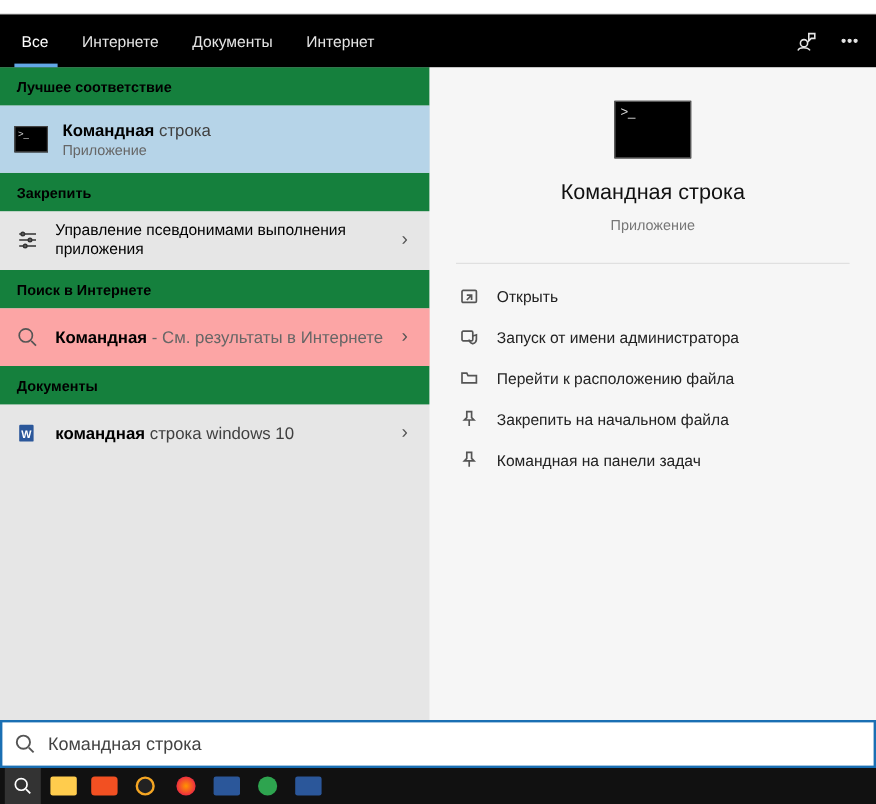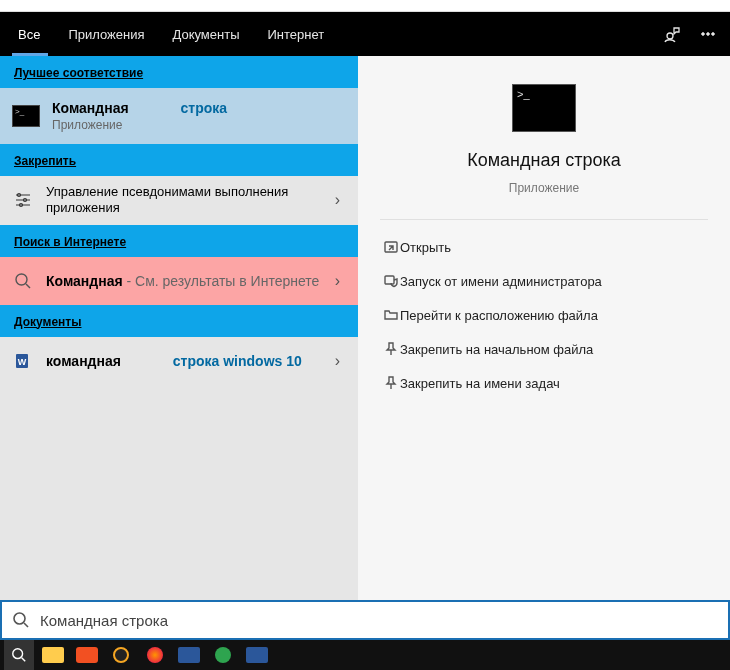--- a/index.html
+++ b/index.html
@@ -28,30 +28,30 @@
   
   .body {
     display: flex; height: calc(670px - 12px - 44px - 40px - 30px);
     background: #f4f4f4;
   }
   .left { width: 358px; background: #e6e6e6; display:flex; flex-direction:column; }
   .right { flex: 1; background: #f6f6f6; display:flex; flex-direction:column; }
 
   .group-header {
     font-size: 12px; color: #000; font-weight: 600;
-    padding: 10px 14px 8px 14px; background: #0ea5e9; text-decoration: underline;
+    padding: 10px 14px 8px 14px; background: #15803d;
   }
 
   .result-row {
     display: flex; align-items: center; padding: 8px 12px; gap: 12px; cursor: pointer;
     position: relative; min-height: 56px;
   }
   .result-row .texts { flex: 1; display:flex; flex-direction:column; gap:2px; }
   .result-row .title { font-size: 14px; color: #000; }
-  .result-row .title .light { font-weight: 700; color: #0369a1; margin-left: 48px; }
+  .result-row .title .light { font-weight: 400; color: #404040; }
   .result-row .subtitle { font-size: 12px; color: #666; }
   .result-row .chev { color: #555; font-size: 16px; padding-right: 6px; }
   .result-row.selected { background: #b6d4e8; }
   .result-row.secondary { background: #fca5a5; }
   .result-row.slim { min-height: 48px; }
 
   .cmd-thumb-sm {
     width: 28px; height: 22px; background: #000; position: relative; flex-shrink:0;
     border: 1px solid #444;
   }
@@ -71,21 +71,21 @@
   .cmd-thumb-lg::before {
     content:">_"; color:#ddd; font-size:11px; position:absolute; top:3px; left:4px;
   }
   .detail-title { font-size: 18px; font-weight: 400; color: #111; margin-top: 8px; }
   .detail-sub { font-size: 12px; color: #777; }
 
   .detail-sep { height:1px; background:#e0e0e0; margin: 14px 22px 6px 22px; }
 
   .action-list { display:flex; flex-direction:column; padding: 4px 10px; }
   .action {
-    display:flex; align-items:center; padding: 8px 14px; cursor:pointer;
+    display:flex; align-items:center; gap: 14px; padding: 8px 14px; cursor:pointer;
     font-size: 13px; color: #222;
   }
   .action .aicon { width:18px; height:18px; display:flex; align-items:center; justify-content:center; flex-shrink:0; }
   .action svg { stroke:#555; stroke-width:1.4; fill:none; }
 
   
   .searchbar {
     height: 40px; background: #fff; border: 2px solid #1a6fb3; display:flex; align-items:center;
     padding: 0 10px; gap: 10px;
   }
@@ -105,21 +105,21 @@
 </head>
 <body>
 
 <div class="titlebar-placeholder"></div>
 
 <div class="topbar">
   <div class="tab active">
     <span>Все</span>
   </div>
   <div class="tab">
-    <span>Приложения</span>
+    <span>Интернете</span>
   </div>
   <div class="tab">
     <span>Документы</span>
   </div>
   <div class="tab">
     <span>Интернет</span>
   </div>
   <div class="spacer"></div>
   <div class="iconbtn">
     <svg width="18" height="18" viewBox="0 0 18 18" fill="none" stroke-width="1.3">
@@ -252,21 +252,21 @@
         </span>
         <span>Закрепить на начальном файла</span>
       </div>
 
       <div class="action">
         <span class="aicon">
           <svg width="16" height="16" viewBox="0 0 16 16">
               <path d="M6 2h4v5l2 2H4l2-2zM8 9v5"></path>
             </svg>
         </span>
-        <span>Закрепить на имени задач</span>
+        <span>Командная на панели задач</span>
       </div>
 
     </div>
   </div>
 </div>
 
 <div class="searchbar">
   <svg width="18" height="18" viewBox="0 0 18 18" fill="none" stroke-width="1.6">
     <circle cx="7.5" cy="7.5" r="5.5"></circle>
       <path d="M12 12l4 4"></path>

